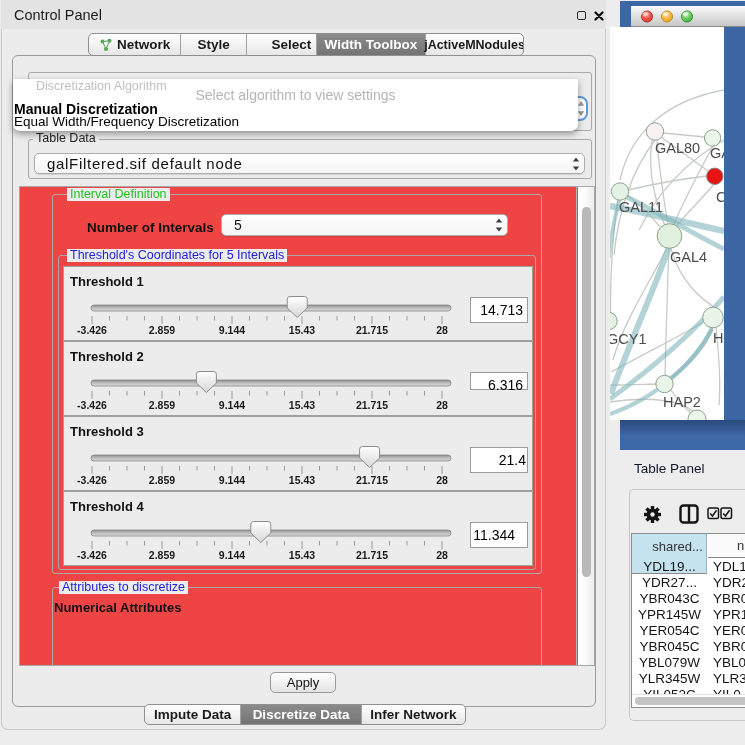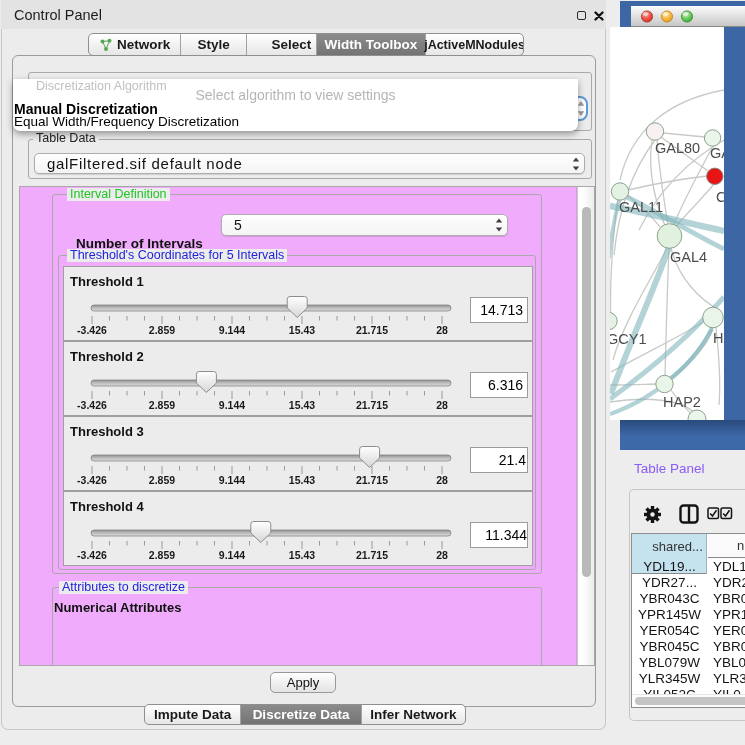--- a/index.html
+++ b/index.html
@@ -53,24 +53,24 @@
 <div class="abs" style="left:14px;top:114px;font-size:13.5px;color:#000;z-index:5;">Equal Width/Frequency Discretization</div>
 
 <div class="grp" style="left:28px;top:139px;width:564px;height:40px;"></div>
 <div class="grptitle" style="left:33px;top:132px;">Table Data</div>
 <div class="combo" style="left:34px;top:153px;width:551px;height:21px;line-height:20px;padding-left:12px;font-size:15px;letter-spacing:0.7px;">galFiltered.sif default node</div>
 <svg class="abs" style="left:572px;top:157px;" width="8" height="14" viewBox="0 0 8 14">
     <path d="M4 0.5 L7.2 4.6 L0.8 4.6 Z" fill="#3f3f3f"></path>
     <path d="M4 13.5 L7.2 9.4 L0.8 9.4 Z" fill="#3f3f3f"></path>
   </svg>
 
-<div class="abs" style="left:19px;top:186px;width:576px;height:480px;border:1px solid #a8a8a8;overflow:hidden;background:#f0abfc;">
+<div class="abs" style="left:19px;top:186px;width:576px;height:480px;border:1px solid #a8a8a8;overflow:hidden;background:#ef4444;">
 <div class="grp" style="left:32px;top:7px;width:490px;height:380px;"></div>
 <div class="grptitle" style="left:47px;top:1px;color:#22c522;">Interval Definition</div>
-<div class="boldlbl" style="left:56px;top:33px;font-size:13.5px;margin-top:16px;">Number of Intervals</div>
+<div class="boldlbl" style="left:67px;top:33px;font-size:13.5px;">Number of Intervals</div>
 <div class="combo" style="left:201px;top:27px;width:287px;height:22px;line-height:21px;padding-left:12px;font-size:14px;">5</div>
 <svg class="abs" style="left:475px;top:31px;" width="8" height="14" viewBox="0 0 8 14">
       <path d="M4 0.5 L7.2 4.6 L0.8 4.6 Z" fill="#3f3f3f"></path>
       <path d="M4 13.5 L7.2 9.4 L0.8 9.4 Z" fill="#3f3f3f"></path>
     </svg>
 <div class="grp" style="left:38px;top:68px;width:478px;height:315px;"></div>
 <div class="grptitle" style="left:47px;top:62px;color:#2222dd;">Threshold's Coordinates for 5 Intervals</div>
 <div class="abs" style="left:43px;top:79px;width:470px;height:75px;border:1px solid #9f9f9f;background:#ececec;">
 <div style="position:absolute;left:6px;top:7px;font-weight:bold;font-size:13px;color:#111;">Threshold 1</div>
 <svg style="position:absolute;left:0;top:0;" width="470" height="75" viewBox="0 0 470 75">
@@ -154,21 +154,21 @@
         <line x1="360.5" y1="49" x2="360.5" y2="53.5" stroke="#9a9a9a" stroke-width="1"></line>
         <line x1="378.0" y1="49" x2="378.0" y2="57" stroke="#9a9a9a" stroke-width="1"></line>
 <text x="28" y="67" text-anchor="middle" font-size="10.5" font-weight="bold" fill="#1a1a1a" font-family="Liberation Sans, sans-serif">-3.426</text>
         <text x="98" y="67" text-anchor="middle" font-size="10.5" font-weight="bold" fill="#1a1a1a" font-family="Liberation Sans, sans-serif">2.859</text>
         <text x="168" y="67" text-anchor="middle" font-size="10.5" font-weight="bold" fill="#1a1a1a" font-family="Liberation Sans, sans-serif">9.144</text>
         <text x="238" y="67" text-anchor="middle" font-size="10.5" font-weight="bold" fill="#1a1a1a" font-family="Liberation Sans, sans-serif">15.43</text>
         <text x="308" y="67" text-anchor="middle" font-size="10.5" font-weight="bold" fill="#1a1a1a" font-family="Liberation Sans, sans-serif">21.715</text>
         <text x="378" y="67" text-anchor="middle" font-size="10.5" font-weight="bold" fill="#1a1a1a" font-family="Liberation Sans, sans-serif">28</text>
 <path d="M 135.1932 29.5 h14.4 a2.8 2.8 0 0 1 2.8 2.8 v8.7 l-10 9.5 -10 -9.5 v-8.7 a2.8 2.8 0 0 1 2.8 -2.8 z" fill="url(#thg)" stroke="#8d8d8d" stroke-width="1"></path>
 </svg>
-<div style="position:absolute;left:406px;top:30px;width:58px;height:26px;background:#ffffff;border:1px solid #9b9b9b;font-size:14px;color:#000;text-align:right;line-height:24px;padding-right:4px;">6.316</div>
+<div style="position:absolute;left:406px;top:30px;width:58px;height:18px;background:#ffffff;border:1px solid #9b9b9b;font-size:14px;color:#000;text-align:right;line-height:24px;padding-right:4px;">6.316</div>
 </div>
 <div class="abs" style="left:43px;top:229px;width:470px;height:75px;border:1px solid #9f9f9f;background:#ececec;">
 <div style="position:absolute;left:6px;top:7px;font-weight:bold;font-size:13px;color:#111;">Threshold 3</div>
 <svg style="position:absolute;left:0;top:0;" width="470" height="75" viewBox="0 0 470 75">
 <defs>
           <linearGradient id="trk3" x1="0" y1="0" x2="0" y2="1">
             <stop offset="0" stop-color="#8f8f8f"></stop>
             <stop offset="0.45" stop-color="#b9b9b9"></stop>
             <stop offset="1" stop-color="#dddddd"></stop>
           </linearGradient>
@@ -246,21 +246,21 @@
         <line x1="360.5" y1="49" x2="360.5" y2="53.5" stroke="#9a9a9a" stroke-width="1"></line>
         <line x1="378.0" y1="49" x2="378.0" y2="57" stroke="#9a9a9a" stroke-width="1"></line>
 <text x="28" y="67" text-anchor="middle" font-size="10.5" font-weight="bold" fill="#1a1a1a" font-family="Liberation Sans, sans-serif">-3.426</text>
         <text x="98" y="67" text-anchor="middle" font-size="10.5" font-weight="bold" fill="#1a1a1a" font-family="Liberation Sans, sans-serif">2.859</text>
         <text x="168" y="67" text-anchor="middle" font-size="10.5" font-weight="bold" fill="#1a1a1a" font-family="Liberation Sans, sans-serif">9.144</text>
         <text x="238" y="67" text-anchor="middle" font-size="10.5" font-weight="bold" fill="#1a1a1a" font-family="Liberation Sans, sans-serif">15.43</text>
         <text x="308" y="67" text-anchor="middle" font-size="10.5" font-weight="bold" fill="#1a1a1a" font-family="Liberation Sans, sans-serif">21.715</text>
         <text x="378" y="67" text-anchor="middle" font-size="10.5" font-weight="bold" fill="#1a1a1a" font-family="Liberation Sans, sans-serif">28</text>
 <path d="M 189.59660000000002 29.5 h14.4 a2.8 2.8 0 0 1 2.8 2.8 v8.7 l-10 9.5 -10 -9.5 v-8.7 a2.8 2.8 0 0 1 2.8 -2.8 z" fill="url(#thg)" stroke="#8d8d8d" stroke-width="1"></path>
 </svg>
-<div style="position:absolute;left:406px;top:30px;width:58px;height:26px;background:#ffffff;border:1px solid #9b9b9b;font-size:14px;color:#000;text-align:right;line-height:24px;padding-right:0;">11.344</div>
+<div style="position:absolute;left:406px;top:30px;width:58px;height:26px;background:#ffffff;border:1px solid #9b9b9b;font-size:14px;color:#000;text-align:right;line-height:24px;padding-right:12px;">11.344</div>
 </div>
 <div class="grp" style="left:32px;top:400px;width:490px;height:95px;"></div>
 <div class="grptitle" style="left:39px;top:394px;color:#2222dd;">Attributes to discretize</div>
 <div class="boldlbl" style="left:34px;top:413px;">Numerical Attributes</div>
 </div>
 
 <div class="abs" style="left:576px;top:187px;width:1px;height:478px;background:#b5b5b5;"></div>
 <div class="abs" style="left:578px;top:187px;width:16px;height:478px;background:linear-gradient(to right,#ffffff 30%,#ececec);"></div>
 <div class="abs" style="left:581.5px;top:207px;width:9px;height:370px;background:#b9b9b9;border-radius:4.5px;"></div>
 
@@ -355,21 +355,21 @@
 <text x="737" y="202">CY</text>
 <text x="640" y="212">GAL11</text>
 <text x="691" y="261.5">GAL4</text>
 <text x="628" y="344">GCY1</text>
 <text x="734" y="343">HI</text>
 <text x="684" y="406.5">HAP2</text>
 </g>
 </svg>
 </div>
 
-<div class="abs" style="left:634px;top:461px;font-size:13.5px;color:#8b5cf6;">Table Panel</div>
+<div class="abs" style="left:634px;top:461px;font-size:13.5px;color:#0f172a;">Table Panel</div>
 <div class="abs" style="left:629px;top:489px;width:121px;height:232px;background:#ededed;border:1px solid #c6c6c6;border-radius:5px 0 0 5px;border-right:none;"></div>
 
 <svg class="abs" style="left:644px;top:506px;" width="17" height="17" viewBox="0 0 17 17">
 <g fill="#141414">
       <circle cx="8.5" cy="8.5" r="6"></circle>
 <g transform="rotate(0 8.5 8.5)">
         <rect x="6.8" y="0" width="3.4" height="4"></rect>
       </g>
 <g transform="rotate(45 8.5 8.5)">
         <rect x="6.8" y="0" width="3.4" height="4"></rect>

